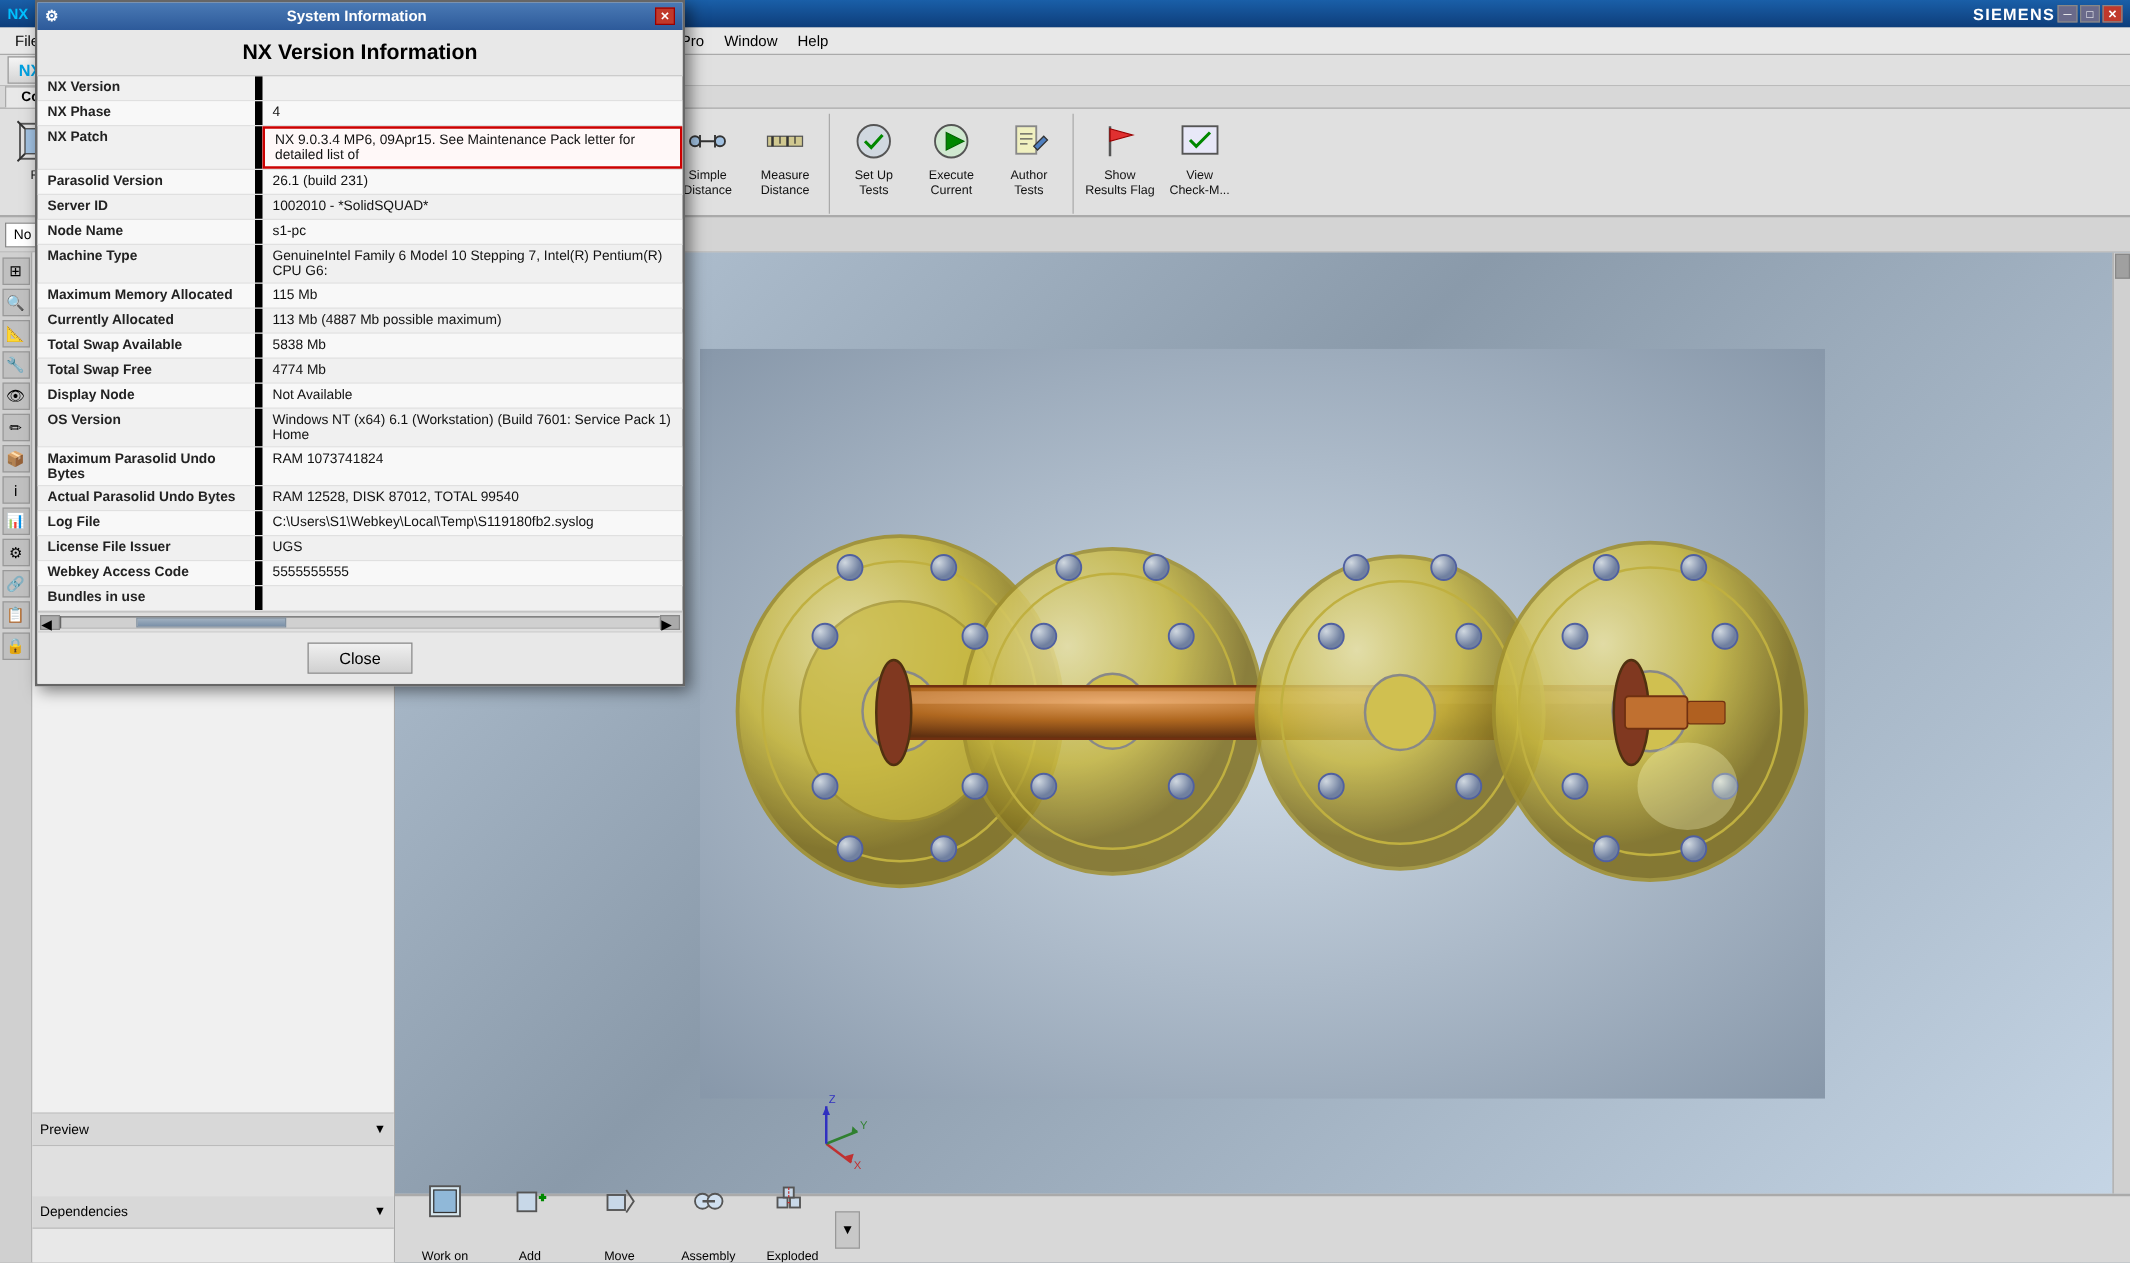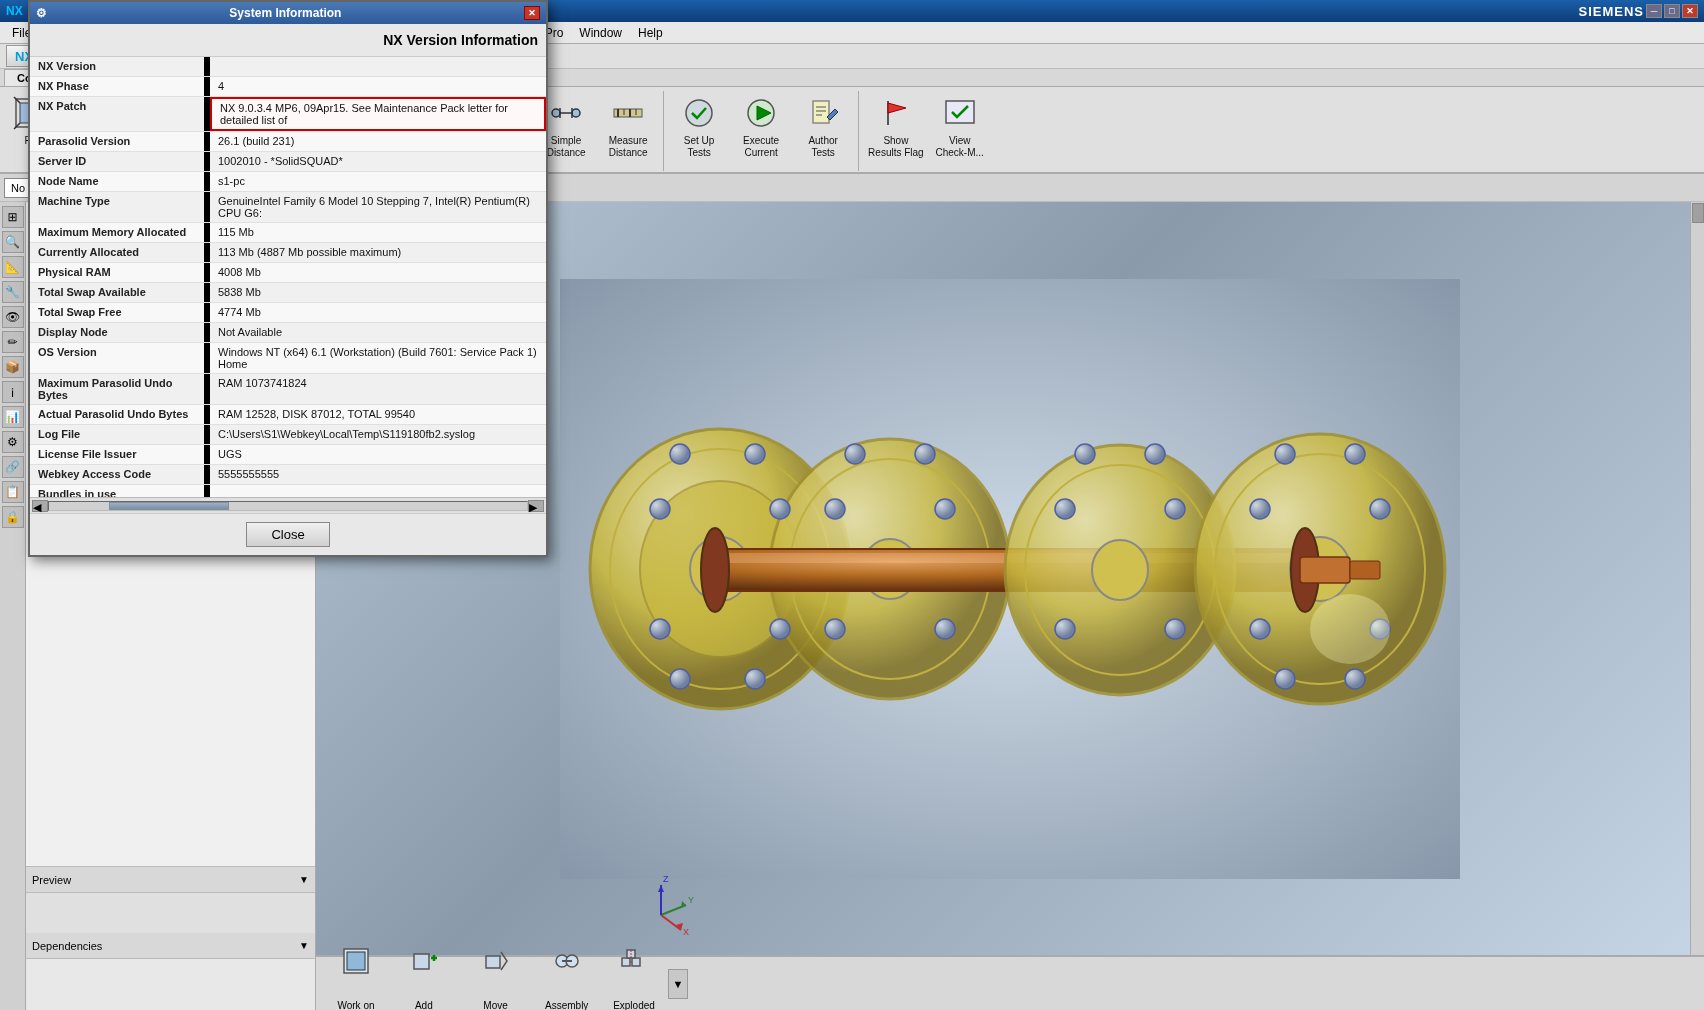--- a/index.html
+++ b/index.html
@@ -201,21 +201,21 @@
       border-right: 1px solid #aaa;
       display: flex;
       flex-direction: column;
     }
     #navigator-top {
       flex: 1;
       background: #f0f0f0;
       overflow: hidden;
     }
     #navigator-bottom {
-      height: 144px;
+      height: 120px;
       background: #e8e8e8;
       border-top: 1px solid #bbb;
     }
     #preview-bar, #deps-bar {
       height: 26px;
       background: #d8d8d8;
       border-bottom: 1px solid #bbb;
       display: flex;
       align-items: center;
       justify-content: space-between;
@@ -288,23 +288,23 @@
     #dialog-close-btn {
       width: 16px; height: 14px;
       background: #c0392b;
       border: 1px solid #900;
       color: white;
       font-size: 9px;
       display: flex; align-items: center; justify-content: center;
       cursor: pointer;
     }
     #dialog-header {
-      text-align: right;
+      text-align: center;
       padding: 8px;
-      font-size: 14px;
+      font-size: 17px;
       font-weight: bold;
       border-bottom: 1px solid #ccc;
       background: #e8e8e8;
     }
     #dialog-content {
       padding: 0;
       max-height: 440px;
       overflow-y: auto;
     }
     .info-row {
@@ -923,24 +923,20 @@
       </div>
       <div class="info-row">
         <div class="info-label">Maximum Memory Allocated</div>
         <div class="info-value">115 Mb</div>
       </div>
       <div class="info-row">
         <div class="info-label">Currently Allocated</div>
         <div class="info-value">113 Mb (4887 Mb possible maximum)</div>
       </div>
       <div class="info-row">
-        <div class="info-label">Physical RAM</div>
-        <div class="info-value">4008 Mb</div>
-      </div>
-      <div class="info-row">
         <div class="info-label">Total Swap Available</div>
         <div class="info-value">5838 Mb</div>
       </div>
       <div class="info-row">
         <div class="info-label">Total Swap Free</div>
         <div class="info-value">4774 Mb</div>
       </div>
       <div class="info-row">
         <div class="info-label">Display Node</div>
         <div class="info-value">Not Available</div>

